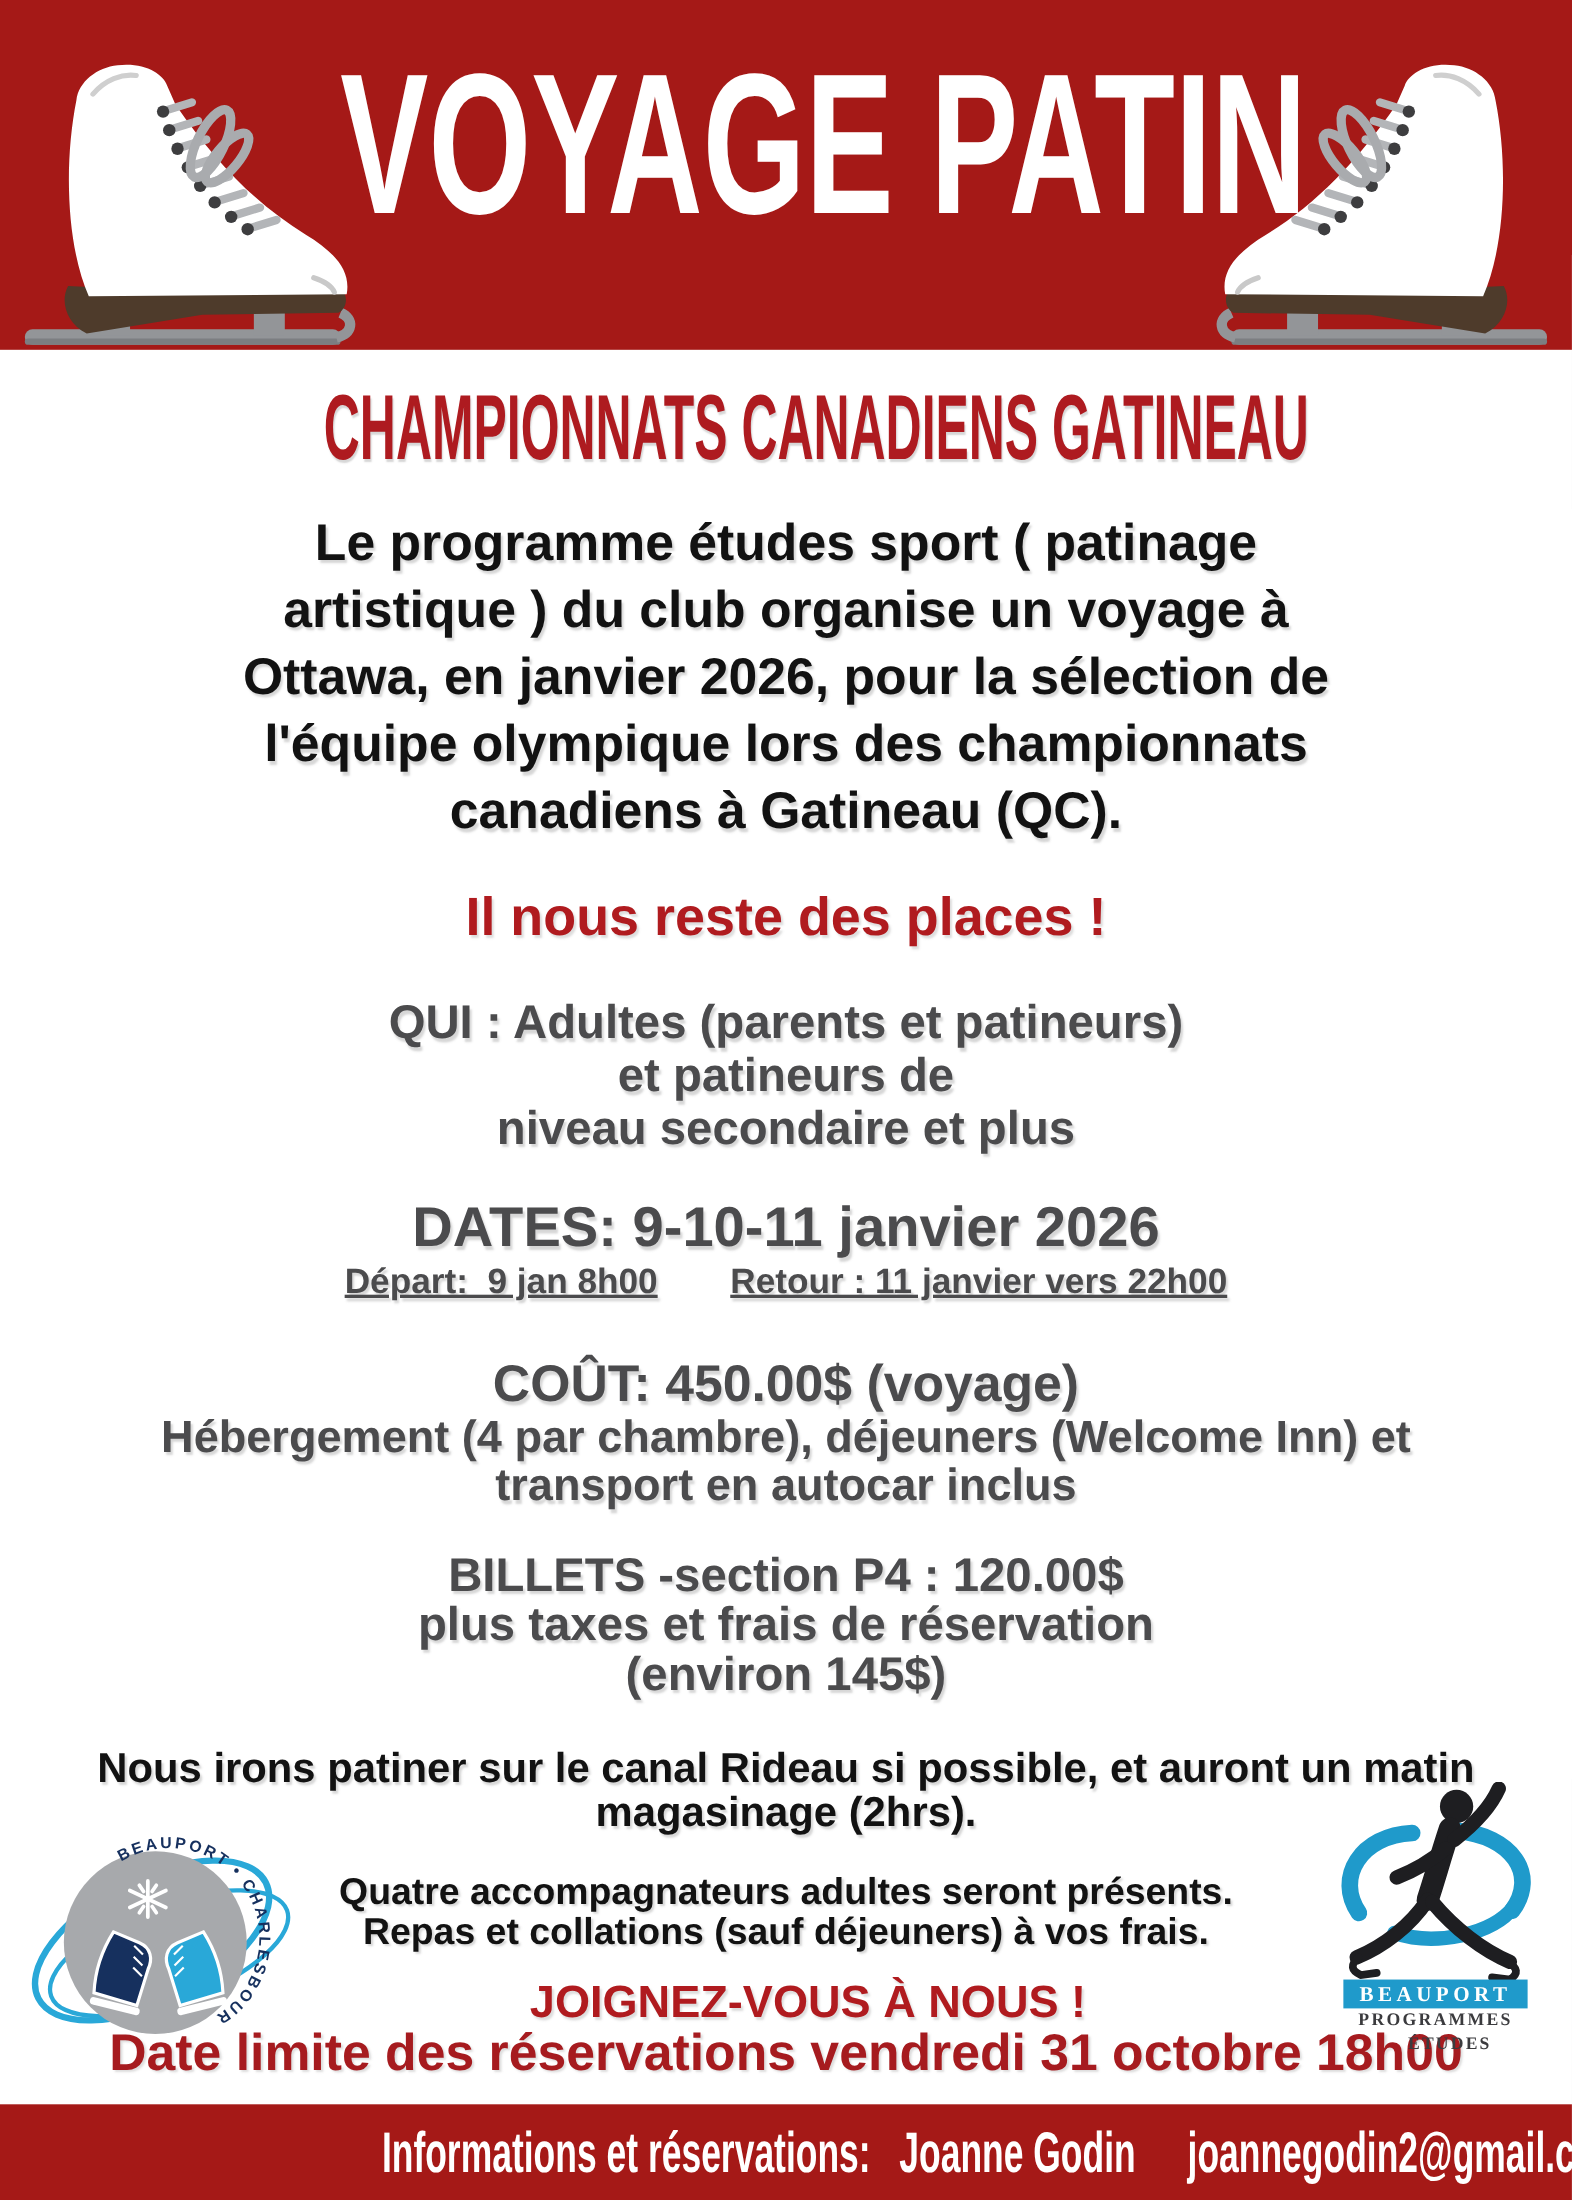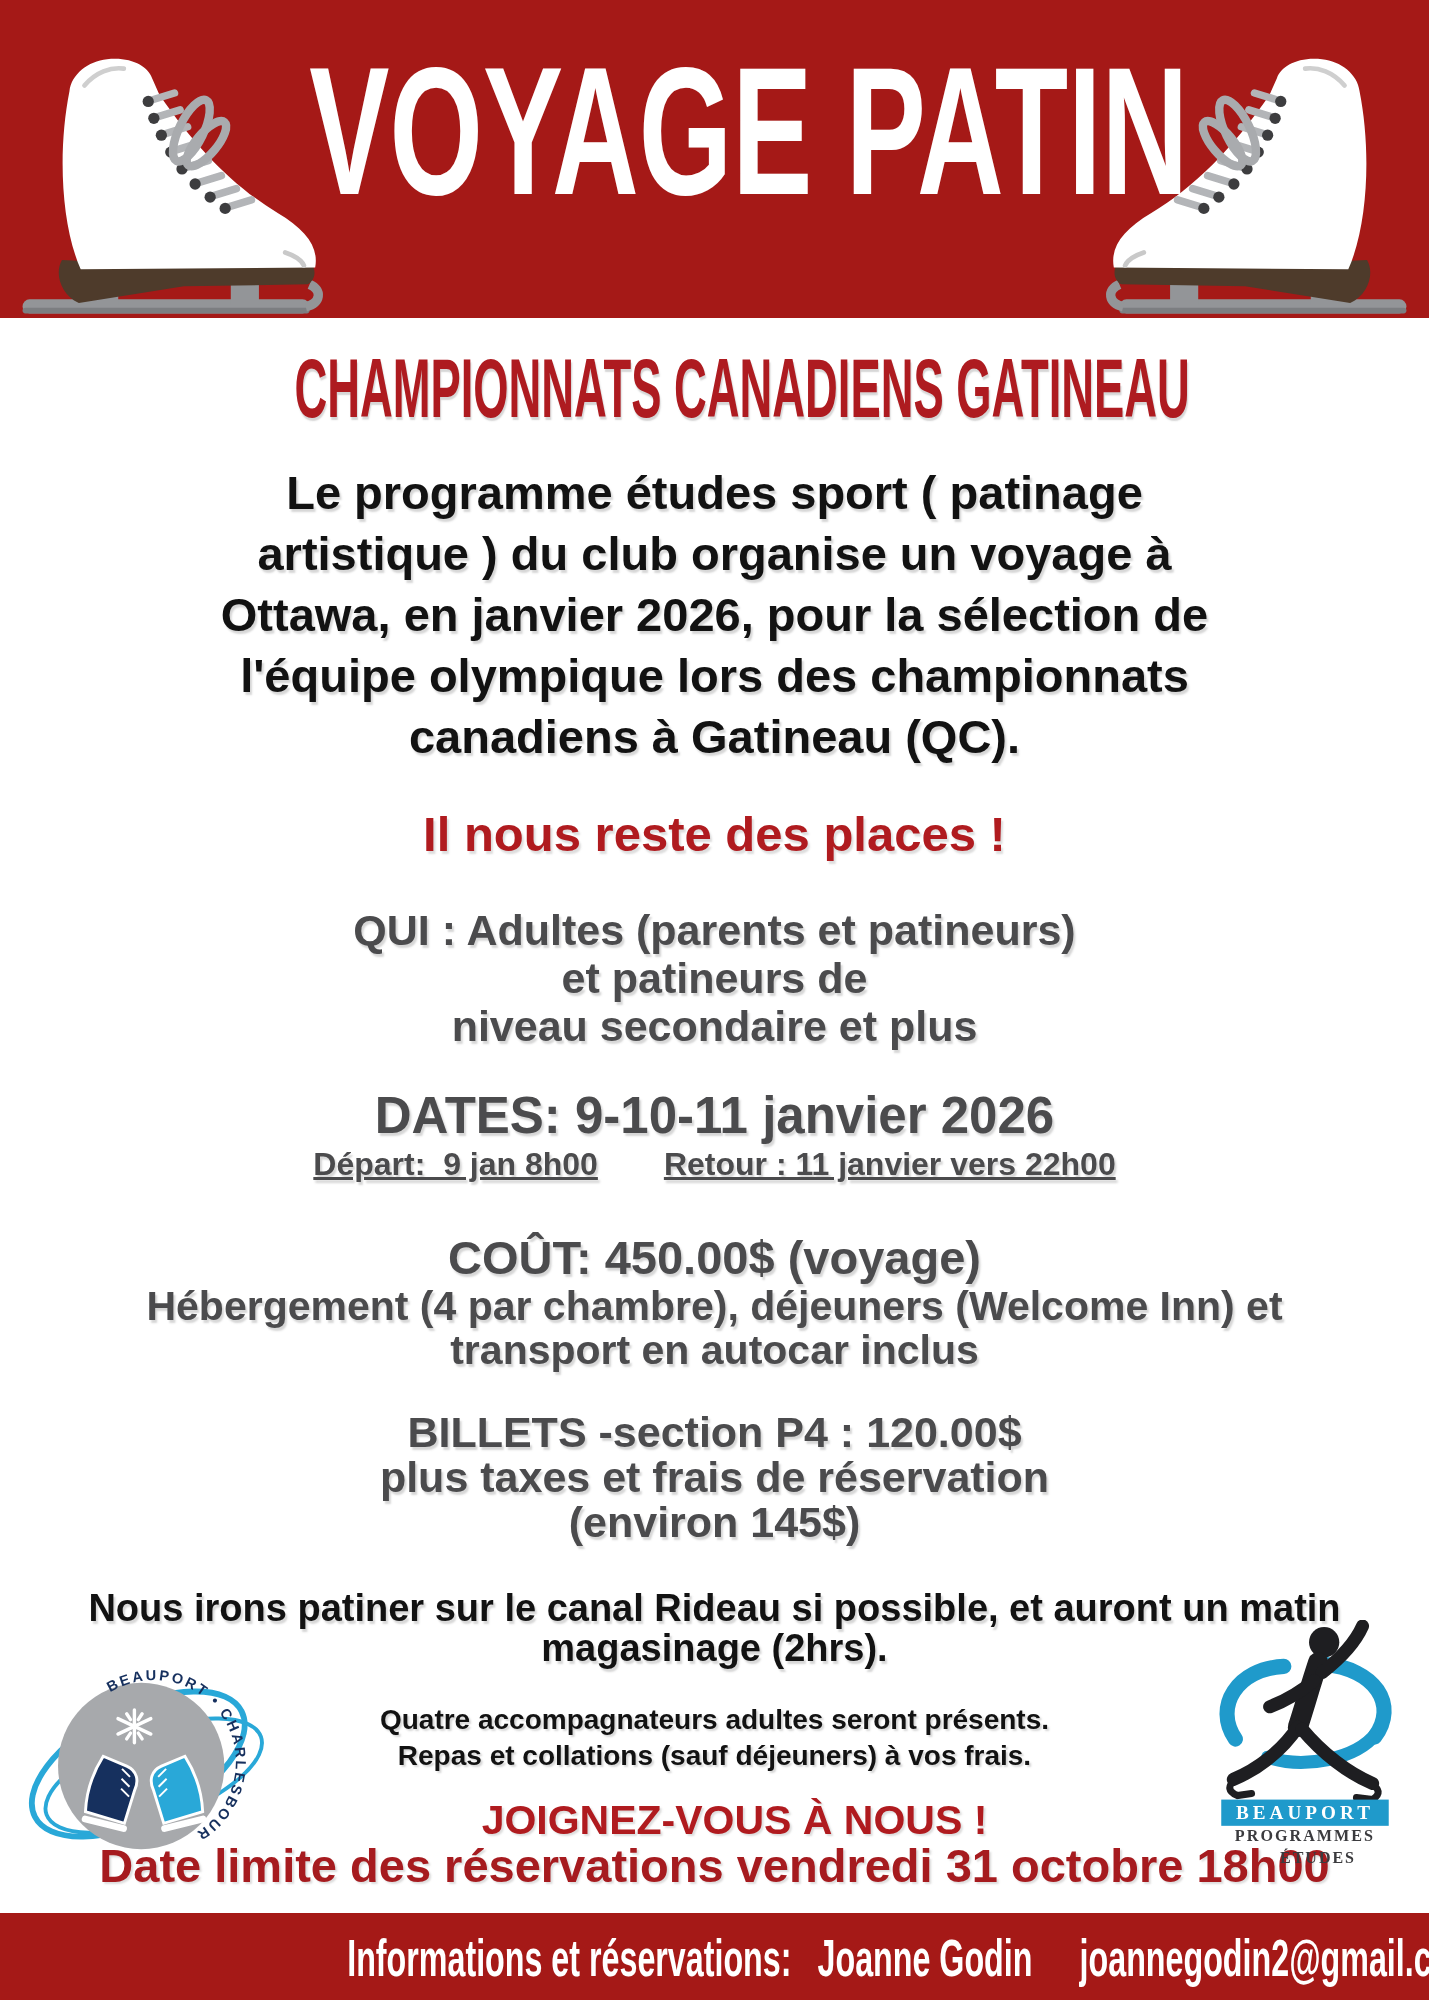--- a/index.html
+++ b/index.html
@@ -38,21 +38,21 @@
   .highlight{top:806px;color:#B01B1F;font-size:49px;text-shadow:2px 3px 2px rgba(120,120,120,.25);}
   .gray{color:#4B4B4D;text-shadow:2px 3px 2px rgba(120,120,120,.3);}
   .qui{top:906px;font-size:43px;line-height:48px;}
   .dates-title{top:1086px;font-size:51px;}
   .dates-detail{top:1146px;font-size:32px;text-decoration:underline;}
   .dates-detail .gap{display:inline-block;width:66px;}
   .cout-title{top:1230px;font-size:47px;}
   .cout-detail{top:1284px;font-size:41px;line-height:44px;}
   .billets{top:1410px;font-size:43px;line-height:45px;}
   .note{top:1588px;color:#121212;font-size:38px;line-height:40px;text-shadow:2px 3px 2px rgba(120,120,120,.3);}
-  .accomp{top:1702px;color:#121212;font-size:28px;line-height:36px;text-shadow:2px 2px 2px rgba(120,120,120,.3);}
+  .accomp{top:1702px;color:#121212;font-size:34px;line-height:36px;text-shadow:2px 2px 2px rgba(120,120,120,.3);}
   .join{top:1797px;color:#B01B1F;font-size:41px;text-shadow:2px 2px 2px rgba(120,120,120,.25);padding-left:20px;}
   .deadline{top:1838px;color:#A61B1F;font-size:47px;text-shadow:2px 2px 2px rgba(120,120,120,.25);}
   
   .footer-line{
     position:absolute;top:1932px;left:0;width:100%;text-align:center;color:#ffffff;
     font-size:52px;line-height:1;white-space:nowrap;
   }
   .footer-line .gap1{display:inline-block;width:42px;}
   .footer-line .gap2{display:inline-block;width:76px;}
   

